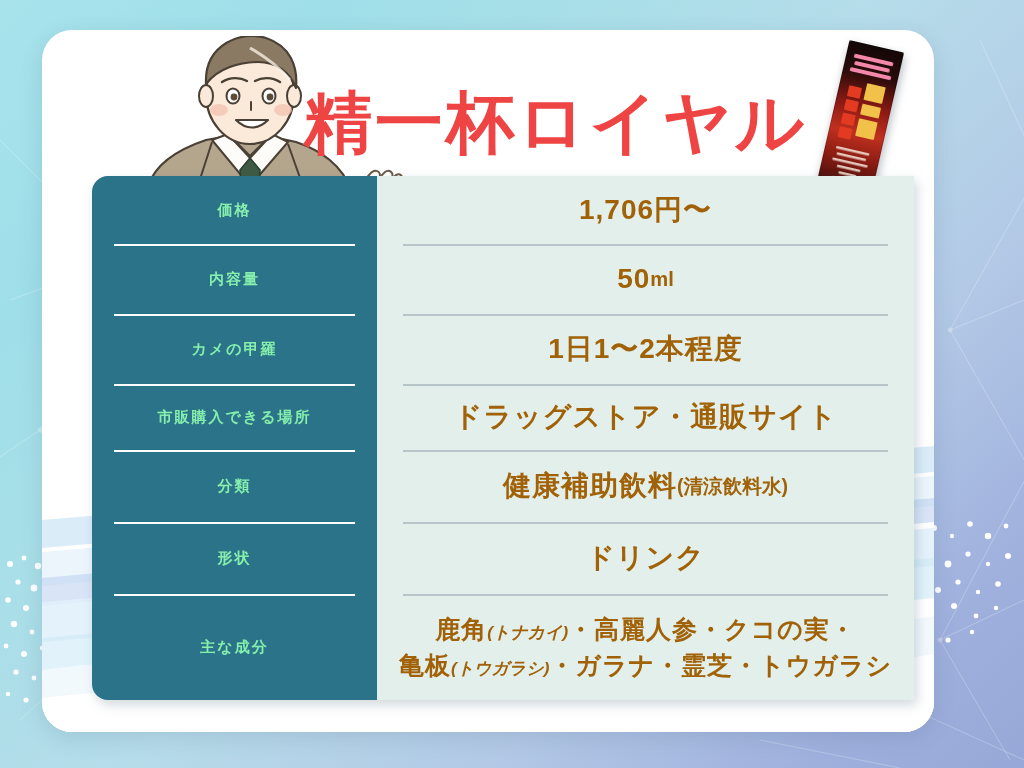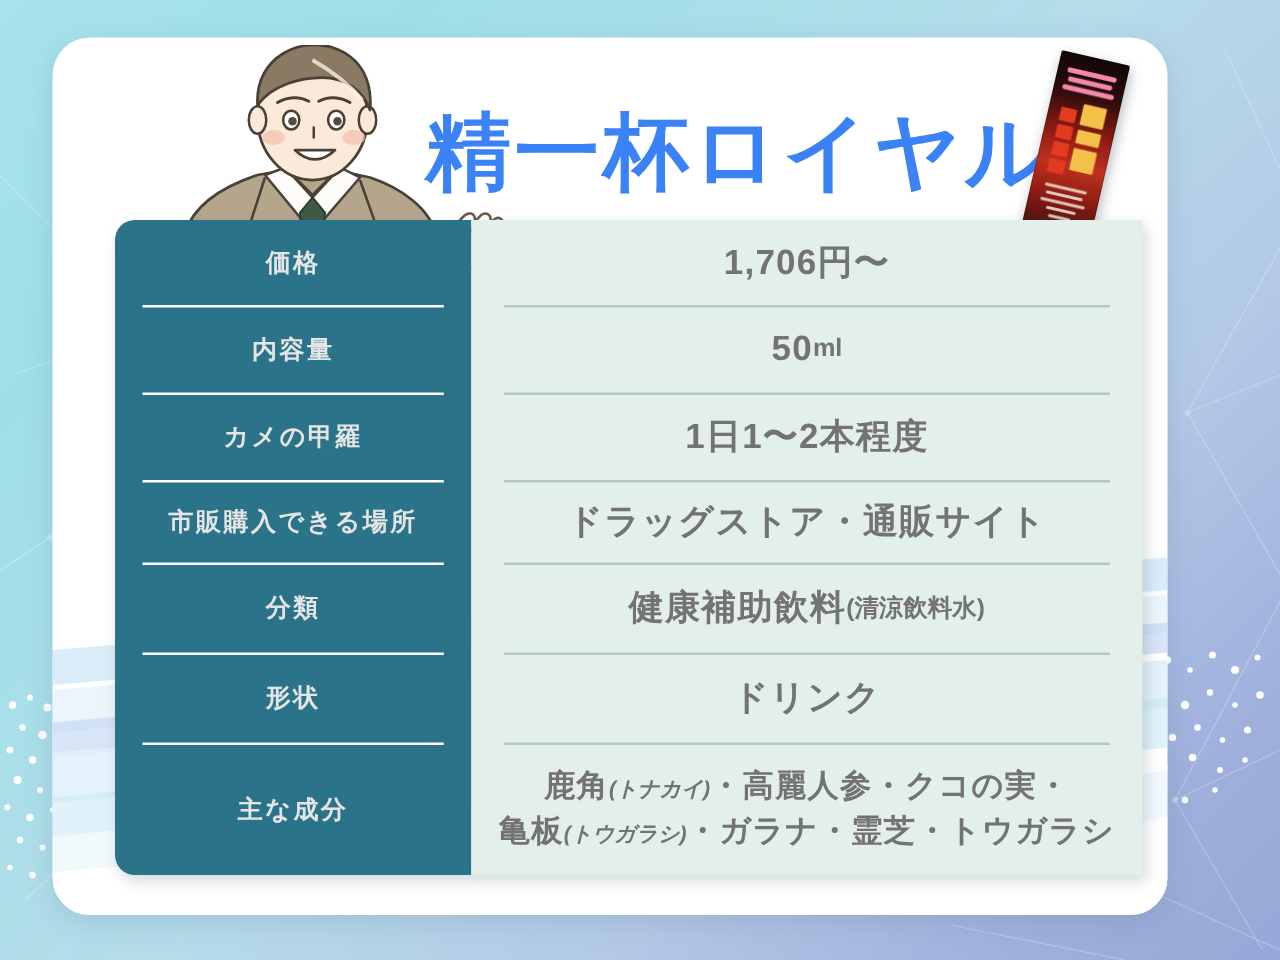--- a/index.html
+++ b/index.html
@@ -35,25 +35,25 @@
     overflow: hidden;
     box-shadow: 0 6px 22px rgba(60,90,120,.16);
   }
   .card-waves { position: absolute; left: 0; bottom: 0; width: 100%; height: 330px; }
 
   
   #title {
     position: absolute;
     left: 262px; top: 58px;
     width: 540px;
-    text-align: right;
+    text-align: left;
     font-size: 68px;
     font-weight: 700;
     letter-spacing: 3px;
-    color: #3b82f6;
+    color: #ef4444;
     line-height: 1;
     white-space: nowrap;
     z-index: 6;
   }
 
   
   #person {
     position: absolute;
     left: 58px; top: 6px;
     width: 300px; height: 230px;
@@ -98,34 +98,34 @@
     display: flex; flex-direction: column;
   }
   .lrow, .vrow {
     display: flex;
     align-items: center;
     justify-content: center;
     position: relative;
     text-align: center;
   }
   .lrow {
-    color: #e5e5e5;
+    color: #86efac;
     font-weight: 700;
-    font-size: 20px;
+    font-size: 15px;
     letter-spacing: 2px;
   }
   .lrow + .lrow::before {
     content: "";
     position: absolute;
     left: 22px; right: 22px; top: 0;
     height: 2px;
     background: #ffffff;
   }
   .vrow {
-    color: #737373;
+    color: #a16207;
     font-weight: 700;
     font-size: 28px;
     letter-spacing: 1px;
   }
   .vrow + .vrow::before {
     content: "";
     position: absolute;
     left: 26px; right: 26px; top: 0;
     height: 1.5px;
     background: #b5c5c8;

